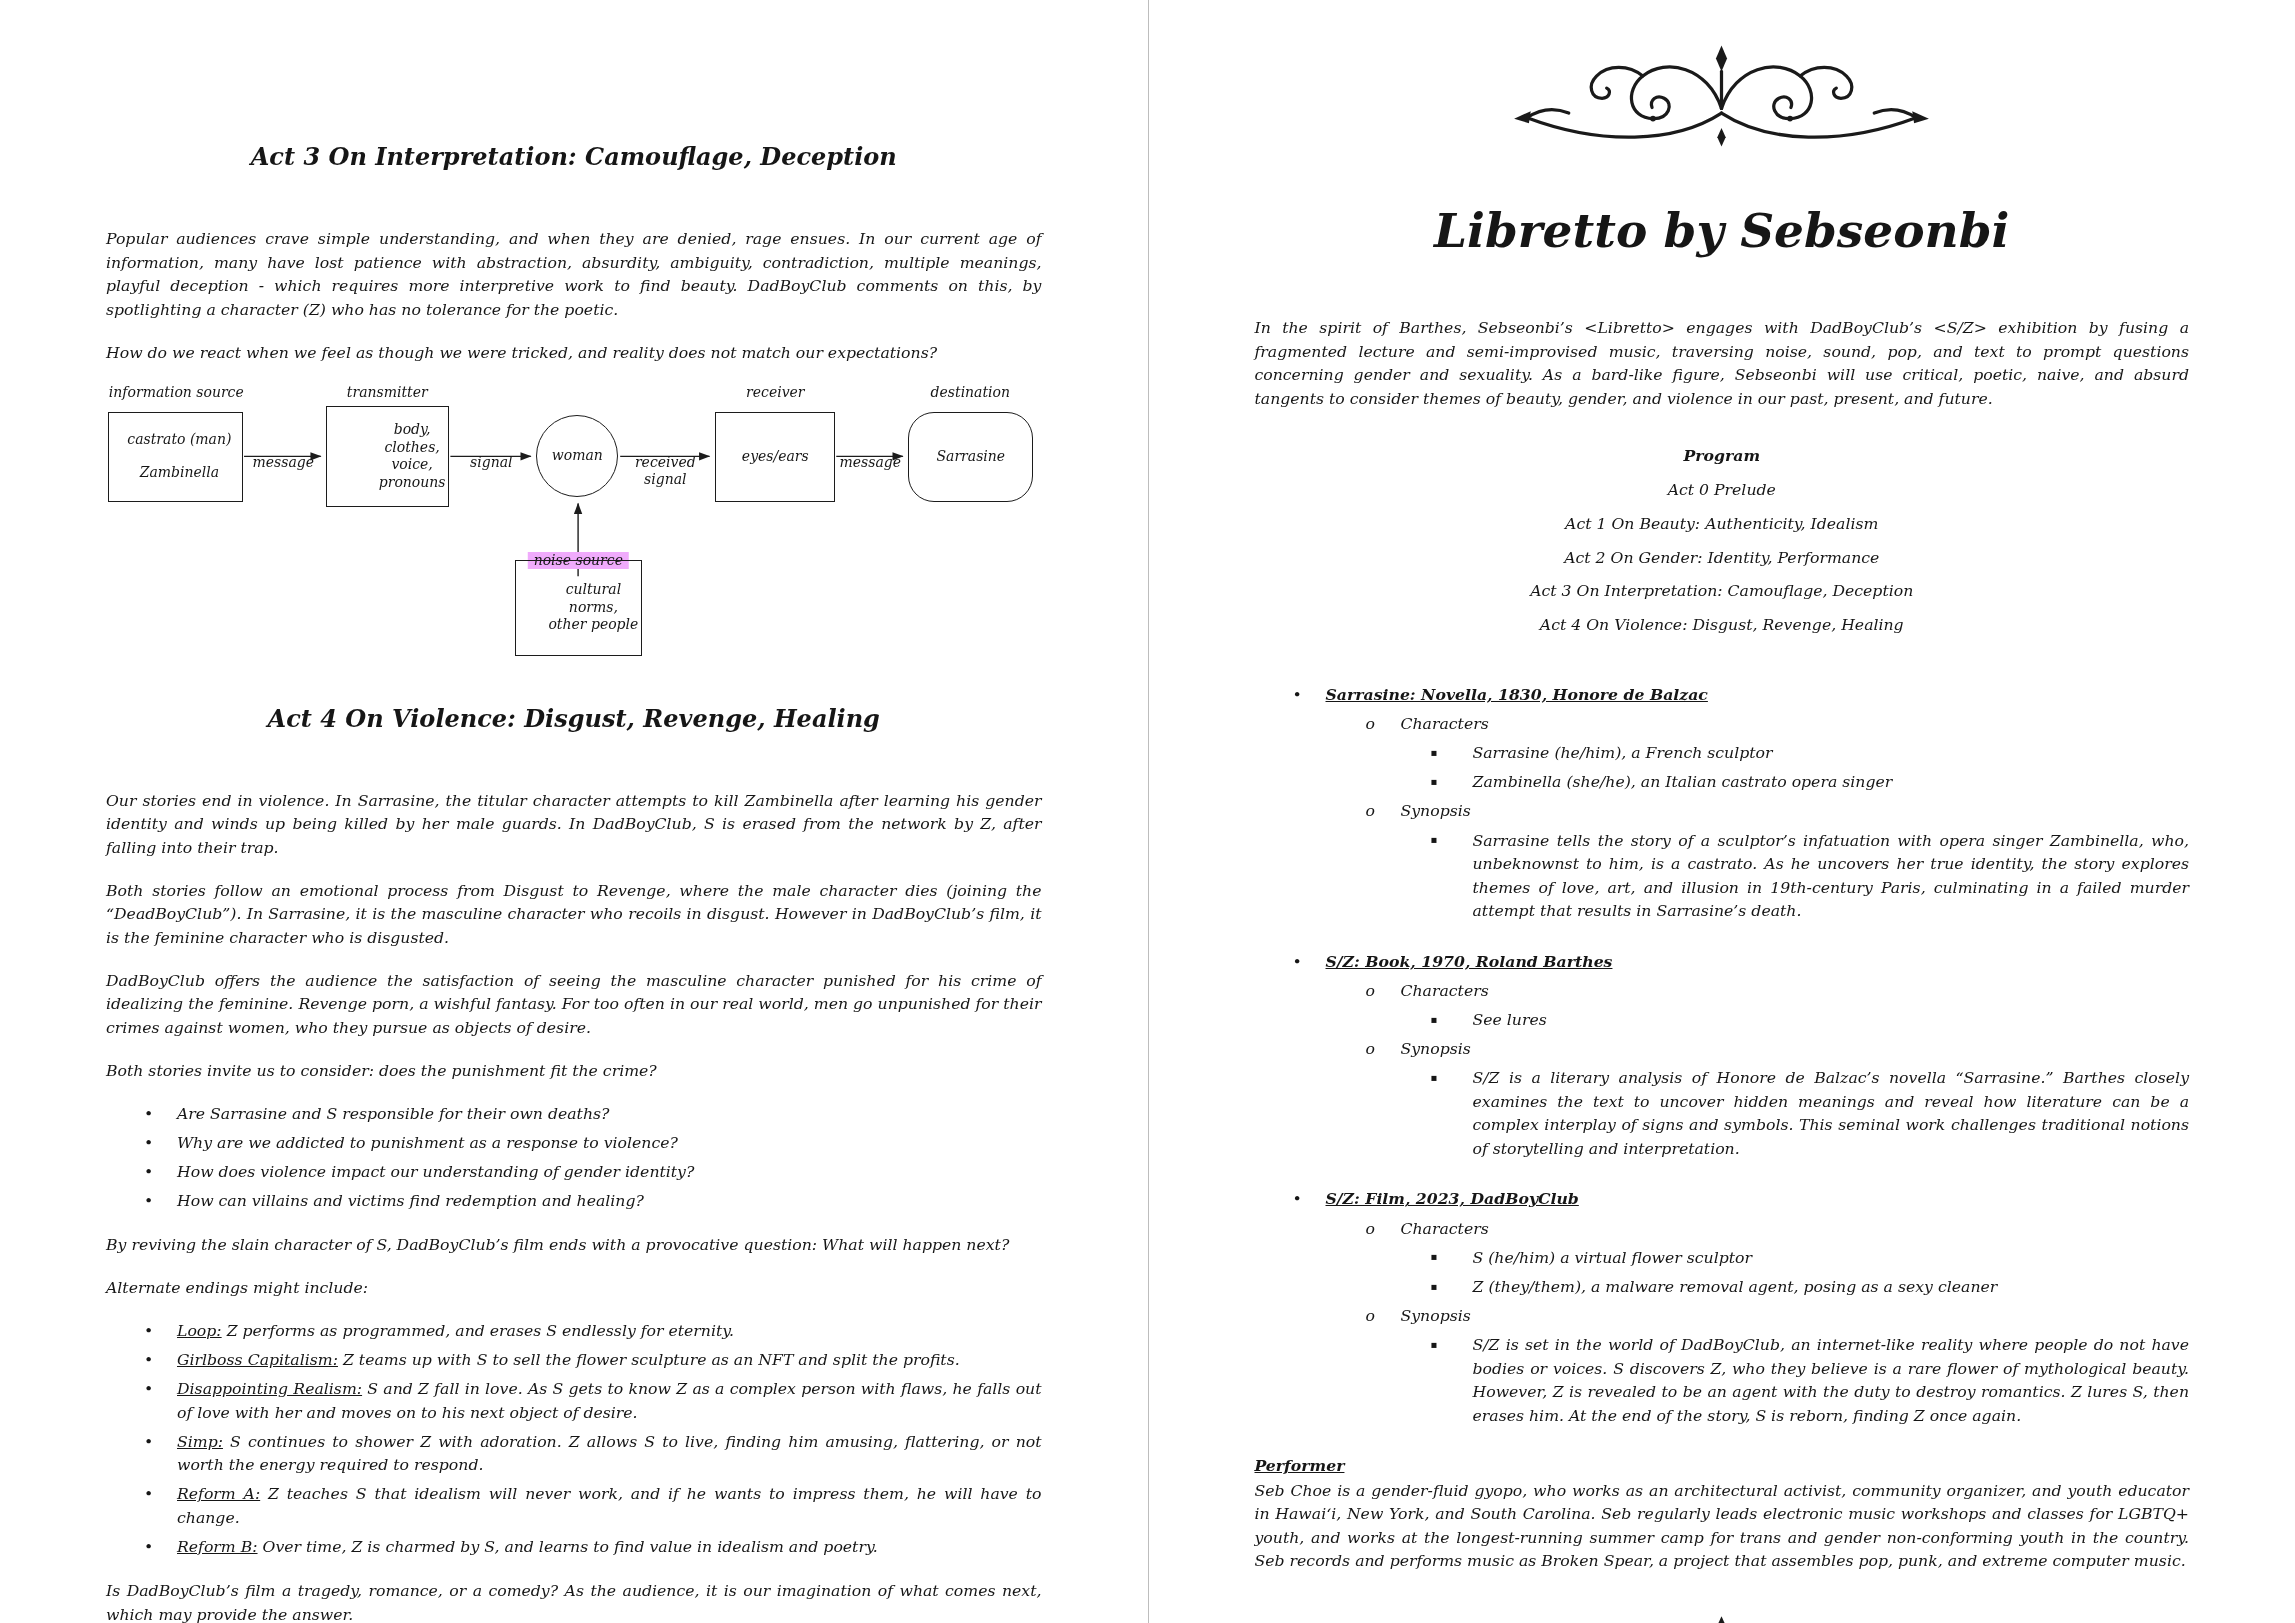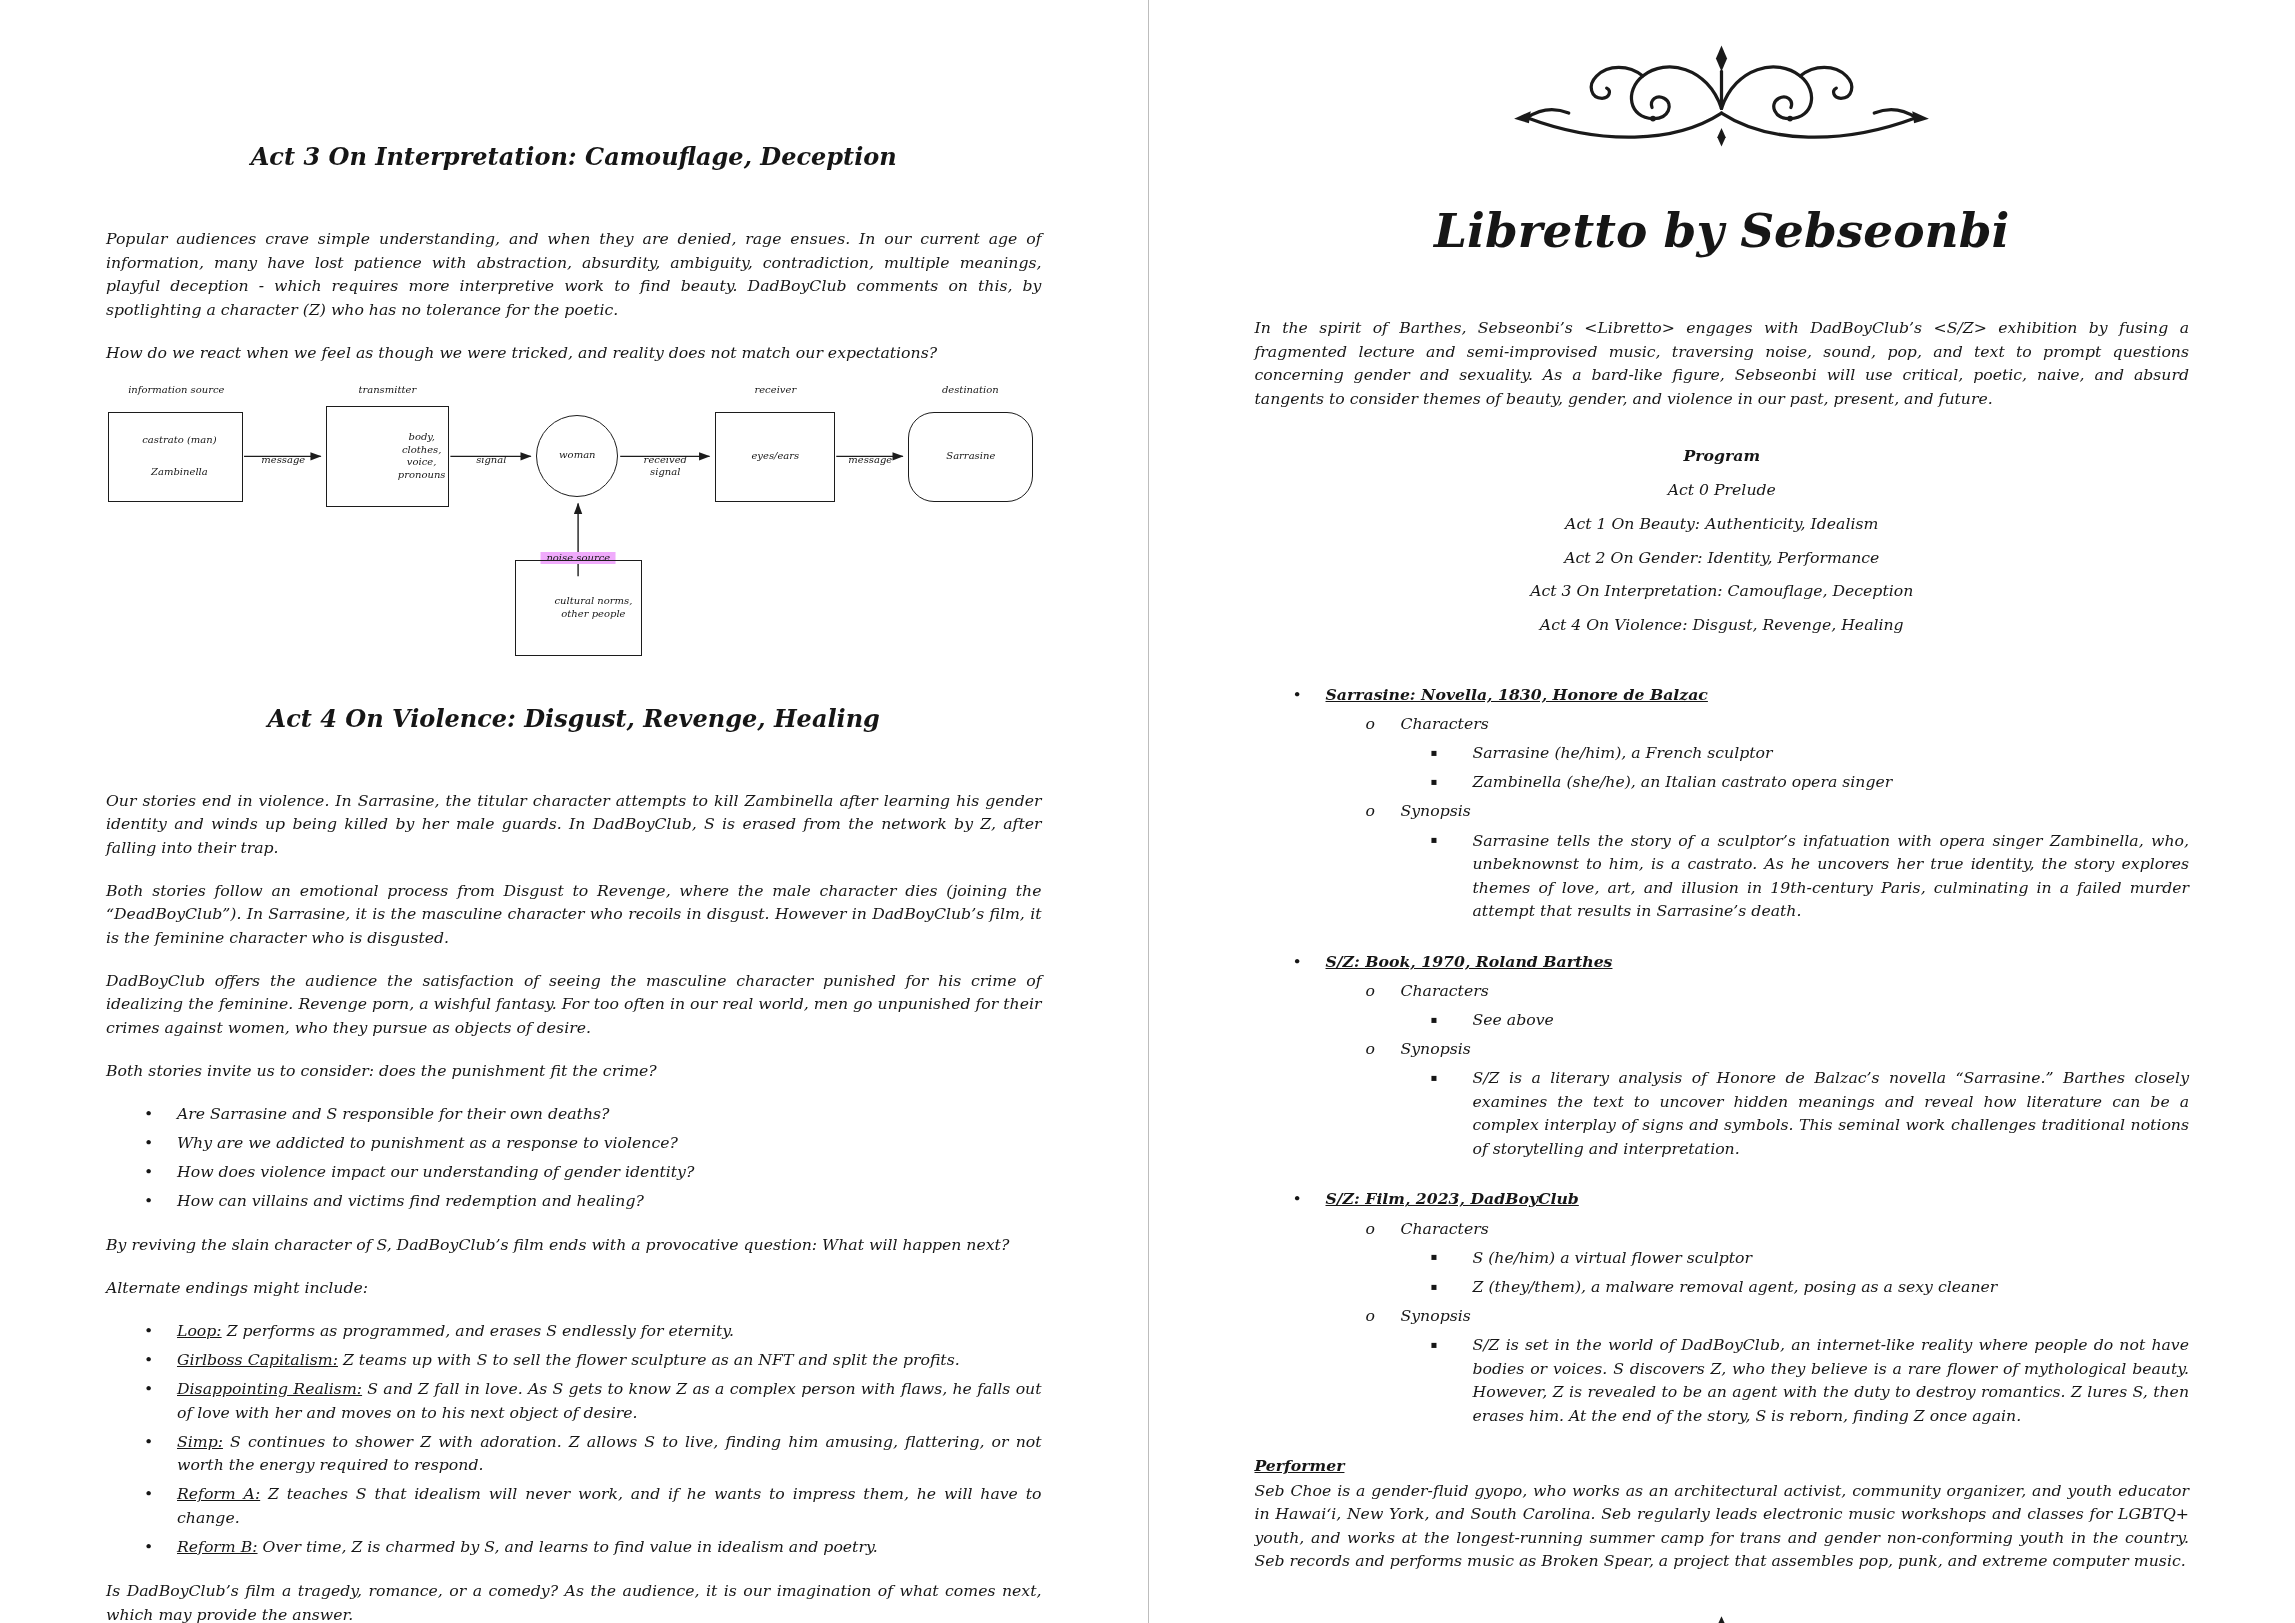--- a/index.html
+++ b/index.html
@@ -14,21 +14,21 @@
   .page { width: 1148px; height: 1623px; position: relative; overflow: hidden; background: #fff; }
   .page.right-page { border-left: 0.9px solid #bdbdbd; }
   .content { padding: 0 106px; }
 
   p { margin: 0 0 19.4px; text-align: justify; }
   .section-title { font-weight: bold; font-size: 24px; text-align: center; margin: 0 0 52px; font-style: italic; }
   .first-title { margin-top: 139px; }
   .pre { white-space: pre-line; }
 
   
-  .diagram { position: relative; width: 930px; height: 278px; margin: 9.3px 0 39px 2.3px; font-size: 10px; line-height: 1.25; }
+  .diagram { position: relative; width: 930px; height: 278px; margin: 9.3px 0 39px 2.3px; font-size: 14px; line-height: 1.25; }
   .d-toplabel { position: absolute; top: 0; transform: translateX(-50%); white-space: nowrap; }
   .d-box { position: absolute; border: 1.4px solid #1c1c1c; display: flex; flex-direction: column;
            align-items: center; justify-content: center; text-align: center; padding: 2.8px; }
   .d-box.spaced { justify-content: space-evenly; }
   .d-circle { position: absolute; left: 428px; top: 31px; width: 82px; height: 82px;
               border: 1.4px solid #1c1c1c; border-radius: 50%;
               display: flex; align-items: center; justify-content: center; }
   .d-arrowlabel { position: absolute; top: 70px; transform: translateX(-50%); text-align: center; white-space: pre-line; }
   .d-noiselabel { position: absolute; top: 168px; transform: translateX(-50%); background: #f0abfc; padding: 0 5.6px; white-space: nowrap; }
   .d-svg { position: absolute; left: 0; top: 0; }
@@ -250,21 +250,21 @@
         <div class="li lvl1">
             <span class="bullet">•</span>
             <span class="txt work-title">S/Z: Book, 1970, Roland Barthes</span>
           </div>
         <div class="li lvl2">
             <span class="bullet">o</span>
             <span class="txt">Characters</span>
           </div>
         <div class="li lvl3">
             <span class="bullet">▪</span>
-            <span class="txt">See above</span>
+            <span class="txt">See lures</span>
           </div>
         <div class="li lvl2">
             <span class="bullet">o</span>
             <span class="txt">Synopsis</span>
           </div>
         <div class="li lvl3">
             <span class="bullet">▪</span>
             <span class="txt">S/Z is a literary analysis of Honore de Balzac’s novella “Sarrasine.” Barthes closely examines the text to uncover hidden meanings and reveal how literature can be a complex interplay of signs and symbols. This seminal work challenges traditional notions of storytelling and interpretation.</span>
           </div>
       </div>

